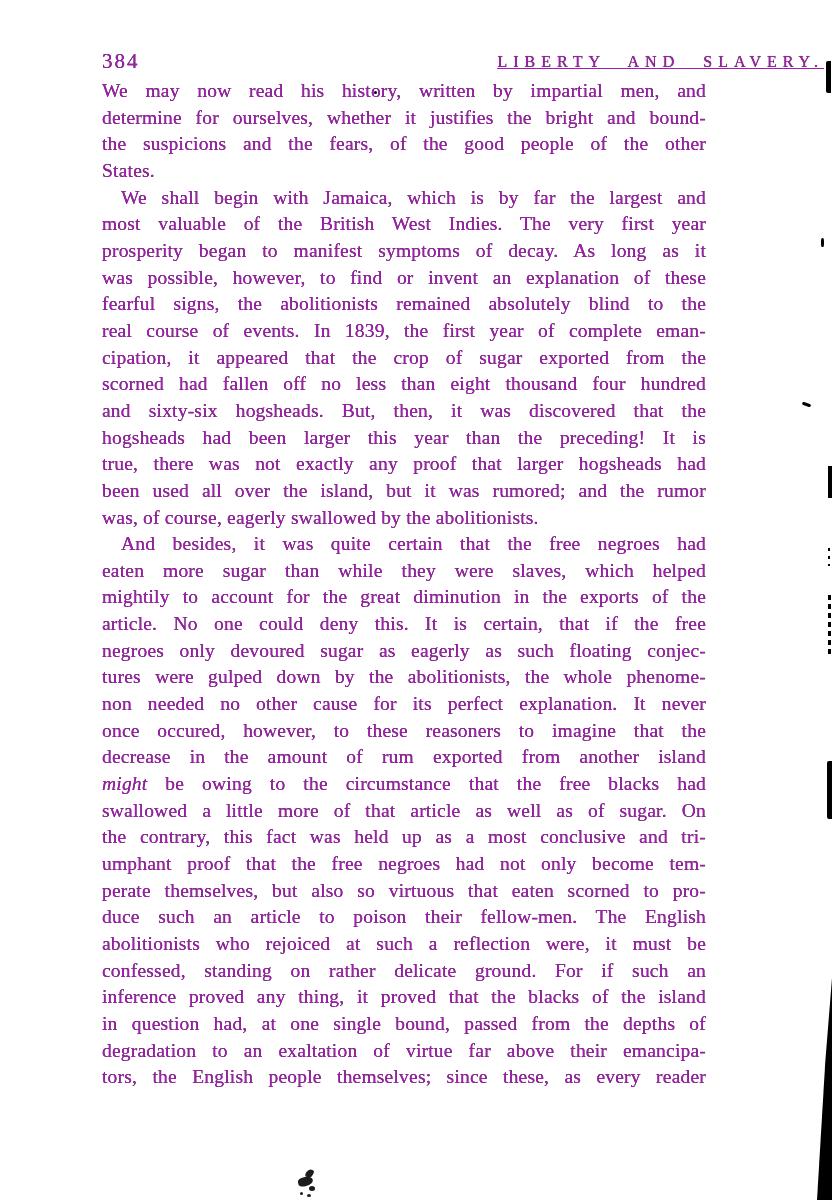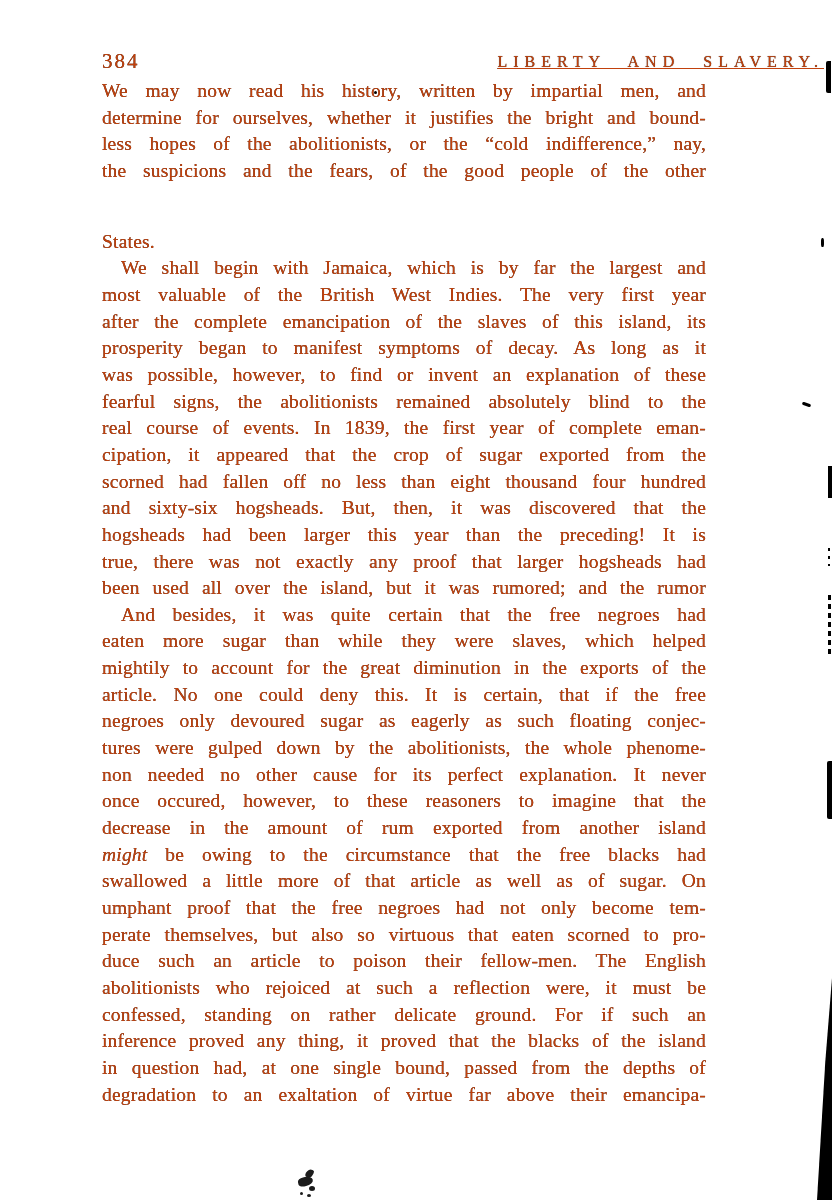--- a/index.html
+++ b/index.html
@@ -7,21 +7,21 @@
     padding: 0;
     background: #ffffff;
   }
   .page {
     position: relative;
     width: 832px;
     height: 1200px;
     background: #ffffff;
     overflow: hidden;
     font-family: "Liberation Serif", "DejaVu Serif", serif;
-    color: #c2410c;
+    color: #a21caf;
   }
   
   .pagenum {
     position: absolute;
     left: 102px;
     top: 49px;
     font-size: 21px;
     letter-spacing: 2px;
     text-shadow: 0 0 0.6px rgba(0,0,0,0.9);
   }
@@ -48,21 +48,21 @@
   .line {
     height: 26.66px;
     line-height: 26.66px;
     font-size: 19.5px;
     letter-spacing: 0.2px;
     text-align: justify;
     text-align-last: justify;
     overflow: hidden;
     white-space: nowrap;
   }
-  .line.flush { text-align-last: left; margin-top: 44px; }
+  .line.flush { text-align-last: left; }
   .line.indent { text-indent: 19px; }
   .italic { font-style: italic; }
 
   
   .artifact {
     position: absolute;
     background: #000;
   }
   .a-dot0 { left: 374px; top: 91px; width: 3px; height: 3px; border-radius: 50%; }
   .a-topbar { left: 826px; top: 61px; width: 5px; height: 32px; border-radius: 2px 0 0 2px; }
@@ -89,55 +89,56 @@
 <div class="page">
 
   <div>
     <span class="pagenum">384</span>
     <span class="running-title">LIBERTY AND SLAVERY.</span>
   </div>
 
   <div class="textblock">
       <div class="line"><span>We may now read his history, written by impartial men, and</span></div>
       <div class="line"><span>determine for ourselves, whether it justifies the bright and bound-</span></div>
-      <div class="line"><span>less hopes of the abolitionists, or the “cold indifference,” nay,</span></div>
       <div class="line"><span>the suspicions and the fears, of the good people of the other</span></div>
       <div class="line flush"><span>States.</span></div>
       <div class="line indent"><span>We shall begin with Jamaica, which is by far the largest and</span></div>
       <div class="line"><span>most valuable of the British West Indies.  The very first year</span></div>
-      <div class="line"><span>after the complete emancipation of the slaves of this island, its</span></div>
       <div class="line"><span>prosperity began to manifest symptoms of decay.  As long as it</span></div>
       <div class="line"><span>was possible, however, to find or invent an explanation of these</span></div>
       <div class="line"><span>fearful signs, the abolitionists remained absolutely blind to the</span></div>
       <div class="line"><span>real course of events.  In 1839, the first year of complete eman-</span></div>
       <div class="line"><span>cipation, it appeared that the crop of sugar exported from the</span></div>
       <div class="line"><span>scorned had fallen off no less than eight thousand four hundred</span></div>
       <div class="line"><span>and sixty-six hogsheads.  But, then, it was discovered that the</span></div>
       <div class="line"><span>hogsheads had been larger this year than the preceding!  It is</span></div>
       <div class="line"><span>true, there was not exactly any proof that larger hogsheads had</span></div>
       <div class="line"><span>been used all over the island, but it was rumored; and the rumor</span></div>
+      <div class="line flush"><span>was, of course, eagerly swallowed by the abolitionists.</span></div>
       <div class="line indent"><span>And besides, it was quite certain that the free negroes had</span></div>
       <div class="line"><span>eaten more sugar than while they were slaves, which helped</span></div>
       <div class="line"><span>mightily to account for the great diminution in the exports of the</span></div>
       <div class="line"><span>article.  No one could deny this.  It is certain, that if the free</span></div>
       <div class="line"><span>negroes only devoured sugar as eagerly as such floating conjec-</span></div>
       <div class="line"><span>tures were gulped down by the abolitionists, the whole phenome-</span></div>
       <div class="line"><span>non needed no other cause for its perfect explanation.  It never</span></div>
       <div class="line"><span>once occured, however, to these reasoners to imagine that the</span></div>
       <div class="line"><span>decrease in the amount of rum exported from another island</span></div>
       <div class="line"><span class="italic">might</span><span> be owing to the circumstance that the free blacks had</span></div>
       <div class="line"><span>swallowed a little more of that article as well as of sugar.  On</span></div>
+      <div class="line"><span>the contrary, this fact was held up as a most conclusive and tri-</span></div>
       <div class="line"><span>umphant proof that the free negroes had not only become tem-</span></div>
       <div class="line"><span>perate themselves, but also so virtuous that eaten scorned to pro-</span></div>
       <div class="line"><span>duce such an article to poison their fellow-men.  The English</span></div>
       <div class="line"><span>abolitionists who rejoiced at such a reflection were, it must be</span></div>
       <div class="line"><span>confessed, standing on rather delicate ground.  For if such an</span></div>
       <div class="line"><span>inference proved any thing, it proved that the blacks of the island</span></div>
       <div class="line"><span>in question had, at one single bound, passed from the depths of</span></div>
       <div class="line"><span>degradation to an exaltation of virtue far above their emancipa-</span></div>
+      <div class="line"><span>tors, the English people themselves; since these, as every reader</span></div>
     </div>
 
   <div class="artifact a-dot0"></div>
   <div class="artifact a-topbar"></div>
   <div class="artifact a-speck1"></div>
   <div class="artifact a-dash"></div>
   <div class="artifact a-bar2"></div>
   <div class="artifact a-dots1"></div>
   <div class="artifact a-dashed"></div>
   <div class="artifact a-bar3"></div>

